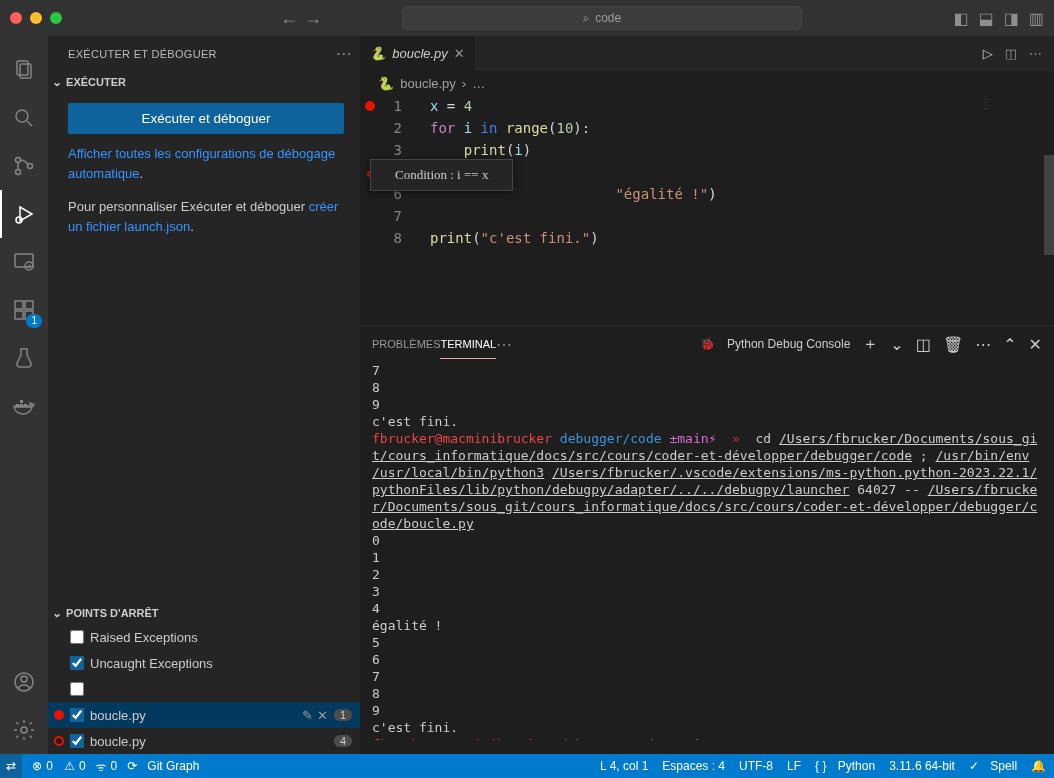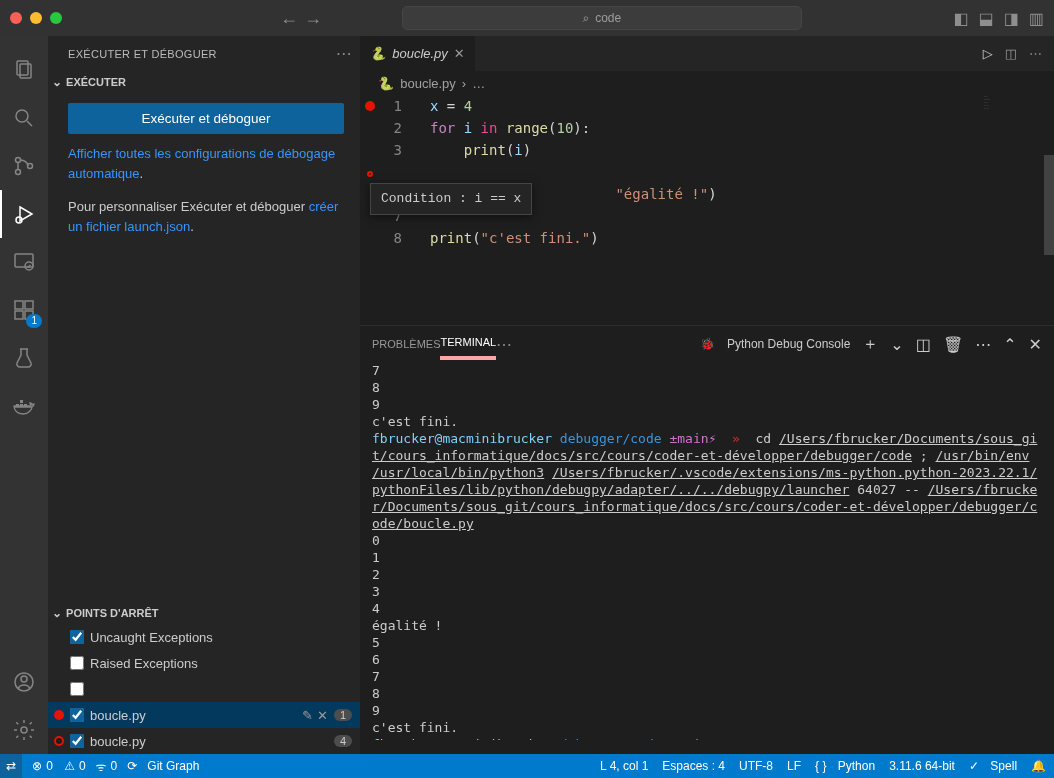--- a/index.html
+++ b/index.html
@@ -183,36 +183,35 @@
 .gutter-bp { width: 20px; text-align: center; }
 .gutter-bp .g-dot { width:10px; height:10px; border-radius:50%; display:inline-block; }
 .gutter-bp .g-dot.red { background:#e51400; }
 .gutter-bp .g-dot.condorange { border:2px solid #e51400; width:6px; height:6px; }
 .linenums { width: 36px; text-align: right; color: #858585; padding-right: 14px; }
 .code-lines { padding-left: 14px; }
 .tok-var { color: #9cdcfe; }
 .tok-op { color: #d4d4d4; }
 .tok-num { color: #b5cea8; }
 .tok-kw { color: #c586c0; }
-.tok-kw2 { color: #ec4899; }
+.tok-kw2 { color: #3b82f6; }
 .tok-fn { color: #dcdcaa; }
 .tok-str { color: #ce9178; }
 .hover-box {
   position: absolute;
   top: 64px;
   left: 10px;
   background: #252526;
   border: 1px solid #454545;
-  padding: 4px 10px;
+  padding: 4px 24px;
   font-size: 13px;
   color: #ccc;
   z-index: 5;
-  font-family: Liberation Mono, monospace;
+  font-family: Liberation Serif, serif;
   box-shadow: 0 2px 8px rgba(0,0,0,.5);
-  margin-top: 24px;
 }
 .minimap {
   position: absolute;
   right: 10px;
   top: 0;
   width: 60px;
   height: 50px;
   opacity: 0.3;
   font-size: 2px;
   line-height: 3px;
@@ -237,36 +236,36 @@
 }
 .panel-tabs {
   height: 36px;
   display: flex;
   align-items: center;
   padding: 0 12px;
   font-size: 11px;
   color: #999;
 }
 .panel-tabs .ptab { cursor: pointer; padding: 8px 0;}
-.panel-tabs .ptab.active { color: #fff; border-bottom: 4px solid #fca5a5; }
+.panel-tabs .ptab.active { color: #fff; border-bottom: 1px solid #fca5a5; }
 .panel-tabs .more { cursor: pointer; color:#888; font-size:16px;}
 .panel-tabs .right { margin-left: auto; display: flex; align-items: center; gap: 12px; color: #ccc; font-size: 12px;}
 .panel-tabs .right .iconbt { color:#ccc; cursor:pointer; font-size:16px;}
 .terminal {
   flex: 1;
   font-family: Menlo, Consolas, monospace;
   font-size: 13px;
   line-height: 17px;
   padding: 0 12px 6px 12px;
   color: #ccc;
   overflow: hidden;
   white-space: pre-wrap;
   word-break: break-all;
 }
-.terminal .user { color: #7dd3fc; }
+.terminal .user { color: #ef4444; }
 .terminal .path { color: #3a96dd; }
 .terminal .branch { color: #d670d6; }
 .terminal .arrow { color: #cd3131; }
 .terminal .lnk { color: #ccc; text-decoration: underline; }
 
 .statusbar {
   height: 24px;
   background: #007acc;
   display: flex;
   align-items: center;
@@ -398,26 +397,26 @@
         <a href="#">créer un fichier launch.json</a><span>.</span>
       </div>
     </div>
 
     <div class="breakpoints-section">
       <div class="section-title">
         <span class="chev">⌄</span>
         <span>POINTS D'ARRÊT</span>
       </div>
       <div class="bp-item">
+        <input type="checkbox" style="">
+        <span class="bp-file">Raised Exceptions</span>
+      </div>
+      <div class="bp-item">
         <input type="checkbox" checked="" style="">
         <span class="bp-file">Uncaught Exceptions</span>
-      </div>
-      <div class="bp-item">
-        <input type="checkbox" style="">
-        <span class="bp-file">Raised Exceptions</span>
       </div>
       <div class="bp-item">
         <input type="checkbox" style="">
       </div>
       <div class="bp-item active">
         <span class="bp-dot red"></span>
         <input type="checkbox" checked="" style="">
         <span class="bp-file">boucle.py</span>
         <span class="hover-actions">
           <span>✎</span>

